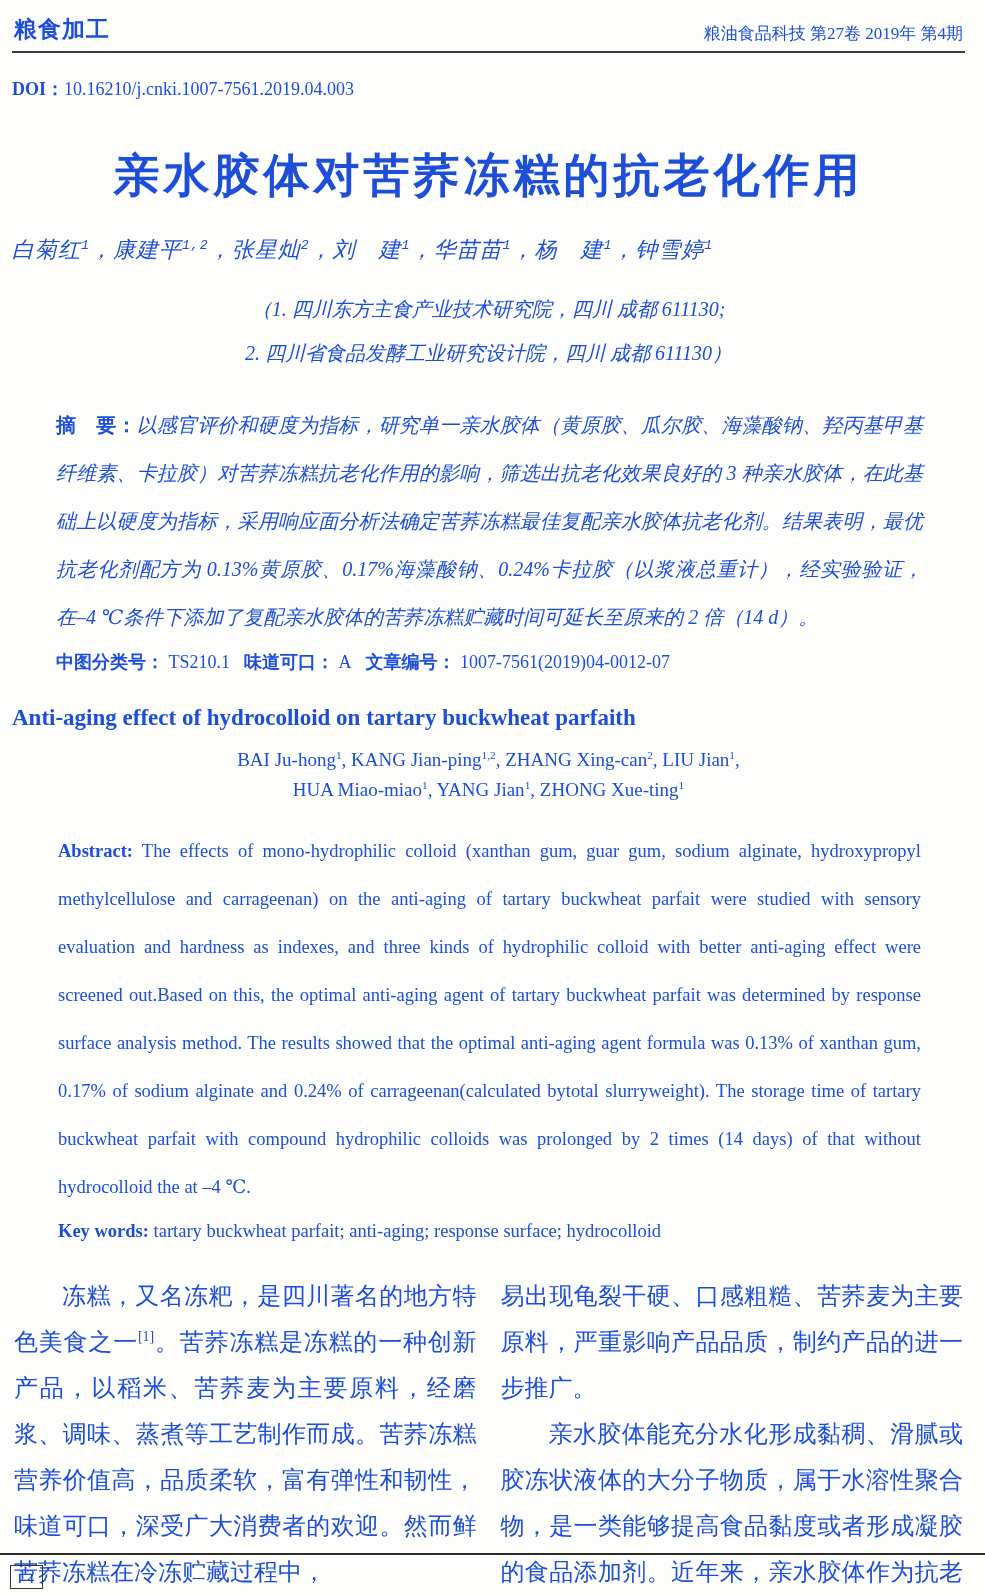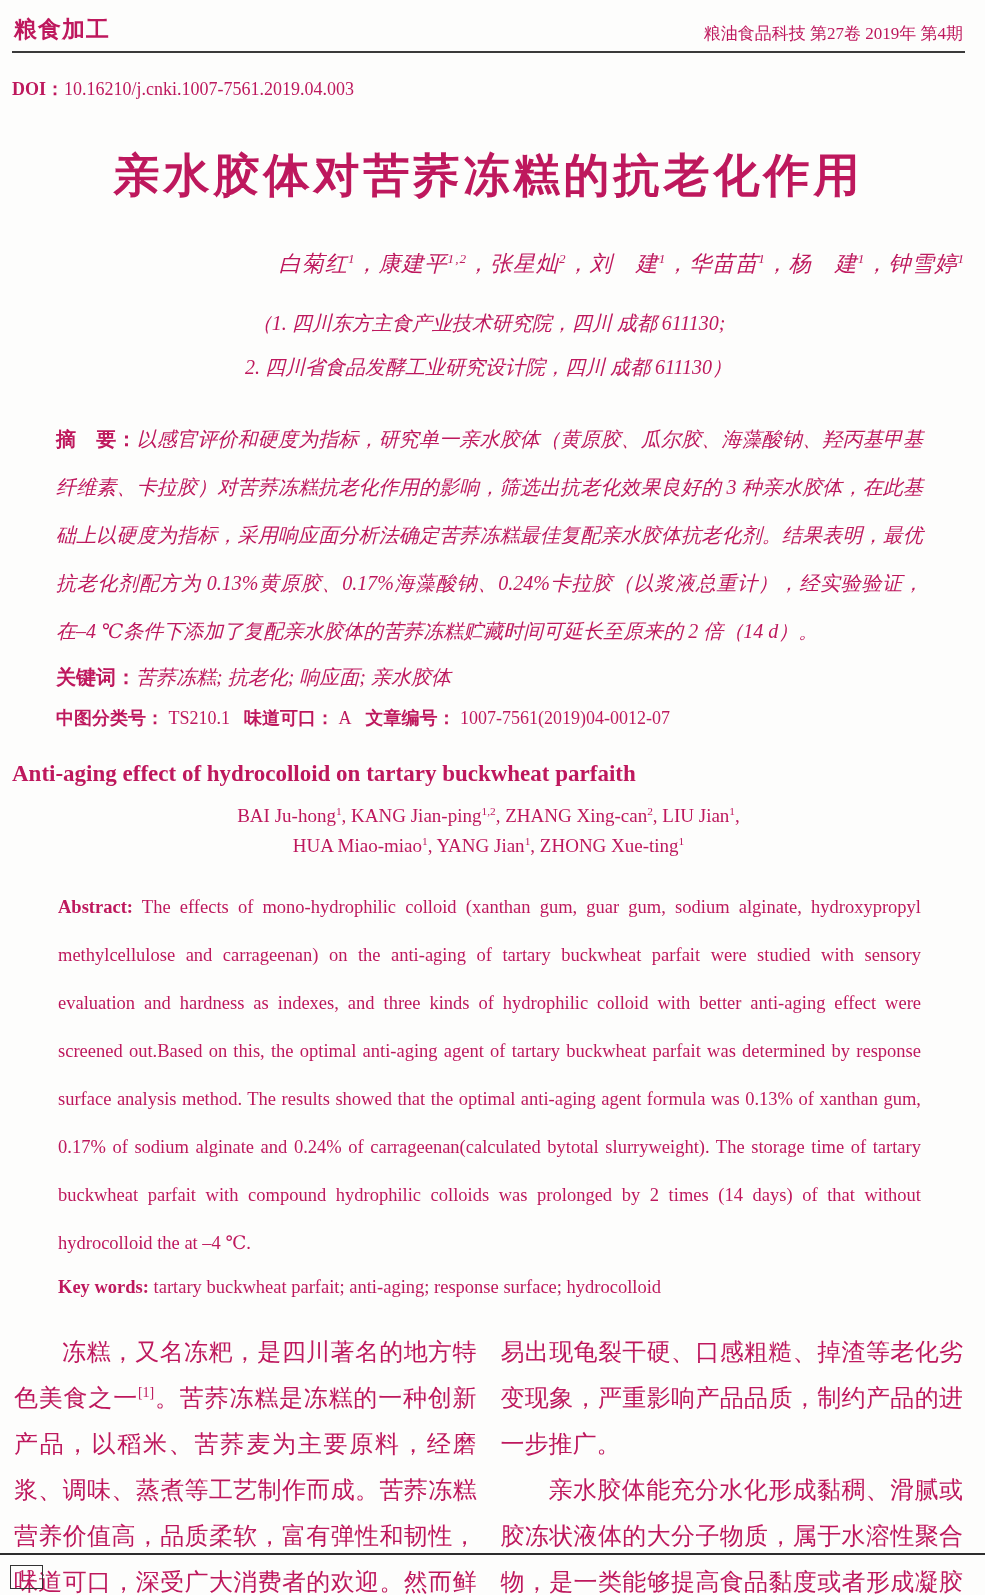--- a/index.html
+++ b/index.html
@@ -1,31 +1,31 @@
 <!DOCTYPE html>
 <html><head>
 <meta charset="utf-8">
 <style>
   html,body{margin:0;padding:0;background:#e8e8e8;}
   .page{
-    width:985px;height:1595px;margin:0 auto;background:#fdfdfc;color:#be185d;
+    width:985px;height:1595px;margin:0 auto;background:#fdfdfc;color:#1d4ed8;
     position:relative;box-sizing:border-box;padding:14px 20px 0 12px;overflow:hidden;
     font-family:"Liberation Serif","DejaVu Serif",serif;
   }
   .b{font-weight:bold;}
   .hei{font-family:"Liberation Sans","DejaVu Sans",sans-serif;font-weight:bold;}
   .kai{font-style:italic;}
   
   .hdr{display:flex;justify-content:space-between;align-items:flex-end;padding:0 2px 6px 2px;border-bottom:2.5px solid #3a3a3a;}
   .hdr-left{font-size:23px;letter-spacing:1px;}
   .hdr-right{font-size:17px;}
   .doi-line{margin:24px 0 0 0;font-size:18px;}
   
   .title-zh{text-align:center;font-size:46px;font-weight:bold;letter-spacing:4px;margin-top:44px;}
-  .authors-zh{text-align:right;font-size:22px;margin-top:42px;letter-spacing:1px;}
+  .authors-zh{text-align:left;font-size:22px;margin-top:28px;letter-spacing:1px;font-family:Liberation Mono, monospace;}
   .affil-zh{text-align:center;font-size:20px;margin-top:22px;line-height:44px;}
   sup{font-size:0.6em;line-height:0;vertical-align:super;}
   
   .abs-zh{margin:26px 42px 0 44px;font-size:20px;line-height:48px;text-align:justify;}
   .kw-zh{margin:2px 42px 0 44px;font-size:20px;line-height:40px;}
   .cls-line{margin:4px 42px 0 44px;font-size:18px;line-height:34px;display:flex;gap:14px;}
   .cls-item{white-space:nowrap;}
   
   .title-en{text-align:left;font-size:23px;font-weight:bold;margin-top:26px;}
   .authors-en{text-align:center;font-size:19px;margin-top:14px;line-height:30px;font-family:Liberation Serif, serif;}
@@ -64,23 +64,20 @@
 
   <div class="affil-zh kai">
     <div>（1. 四川东方主食产业技术研究院，四川 成都 611130;</div>
     <div>2. 四川省食品发酵工业研究设计院，四川 成都 611130）</div>
   </div>
 
   <div class="abs-zh">
     <span class="hei">摘　要：</span><span class="kai">以感官评价和硬度为指标，研究单一亲水胶体（黄原胶、瓜尔胶、海藻酸钠、羟丙基甲基纤维素、卡拉胶）对苦荞冻糕抗老化作用的影响，筛选出抗老化效果良好的 3 种亲水胶体，在此基础上以硬度为指标，采用响应面分析法确定苦荞冻糕最佳复配亲水胶体抗老化剂。结果表明，最优抗老化剂配方为 0.13%黄原胶、0.17%海藻酸钠、0.24%卡拉胶（以浆液总重计），经实验验证，在–4 ℃条件下添加了复配亲水胶体的苦荞冻糕贮藏时间可延长至原来的 2 倍（14 d）。</span>
   </div>
 
-  <div class="kw-zh">
-    <span class="hei">关键词：</span><span class="kai">苦荞冻糕; 抗老化; 响应面; 亲水胶体</span>
-  </div>
 
   <div class="cls-line">
     <span class="cls-item"><span class="hei">中图分类号：</span> <span>TS210.1</span></span>
     <span class="cls-item"><span class="hei">味道可口：</span> <span>A</span></span>
     <span class="cls-item"><span class="hei">文章编号：</span> <span>1007-7561(2019)04-0012-07</span></span>
   </div>
 
   <div class="title-en">Anti-aging effect of hydrocolloid on tartary buckwheat parfaith</div>
 
   <div class="authors-en">
@@ -96,21 +93,21 @@
   <div class="kw-en">
     <span class="b">Key words:</span><span> tartary buckwheat parfait; anti-aging; response surface; hydrocolloid</span>
   </div>
 
   <div class="cols">
     <div class="col">
       <p class="indent"><span>冻糕，又名冻粑，是四川著名的地方特色美食之一</span><span class="ref-sup">[1]</span><span>。苦荞冻糕是冻糕的一种创新产品，以稻米、苦荞麦为主要原料，经磨浆、调味、蒸煮等工艺制作而成。苦荞冻糕营养价值高，品质柔软，富有弹性和韧性，味道可口，深受广大消费者的欢迎。然而鲜苦荞冻糕在冷冻贮藏过程中，</span></p>
 
     </div>
     <div class="col">
-      <p>易出现龟裂干硬、口感粗糙、掉渣等老化劣变现象，严重影响产品品质，制约产品的进一步推广。</p>
+      <p>易出现龟裂干硬、口感粗糙、苦荞麦为主要原料，严重影响产品品质，制约产品的进一步推广。</p>
       <p class="indent"><span>亲水胶体能充分水化形成黏稠、滑腻或胶冻状液体的大分子物质，属于水溶性聚合物，是一类能够提高食品黏度或者形成凝胶的食品添加剂。近年来，亲水胶体作为抗老化因子已被广泛应用于食品工业。研究表明，通过筛选复配合理的亲水胶体抗老化剂，可延缓蛋糕、方便面、面包、馒头等产品老化，提升产品的食用品质</span></p>
     </div>
   </div>
 
   <div class="bottom-rule"></div>
   <div class="page-num">12</div>
 
 </div>
 
 </body></html>

